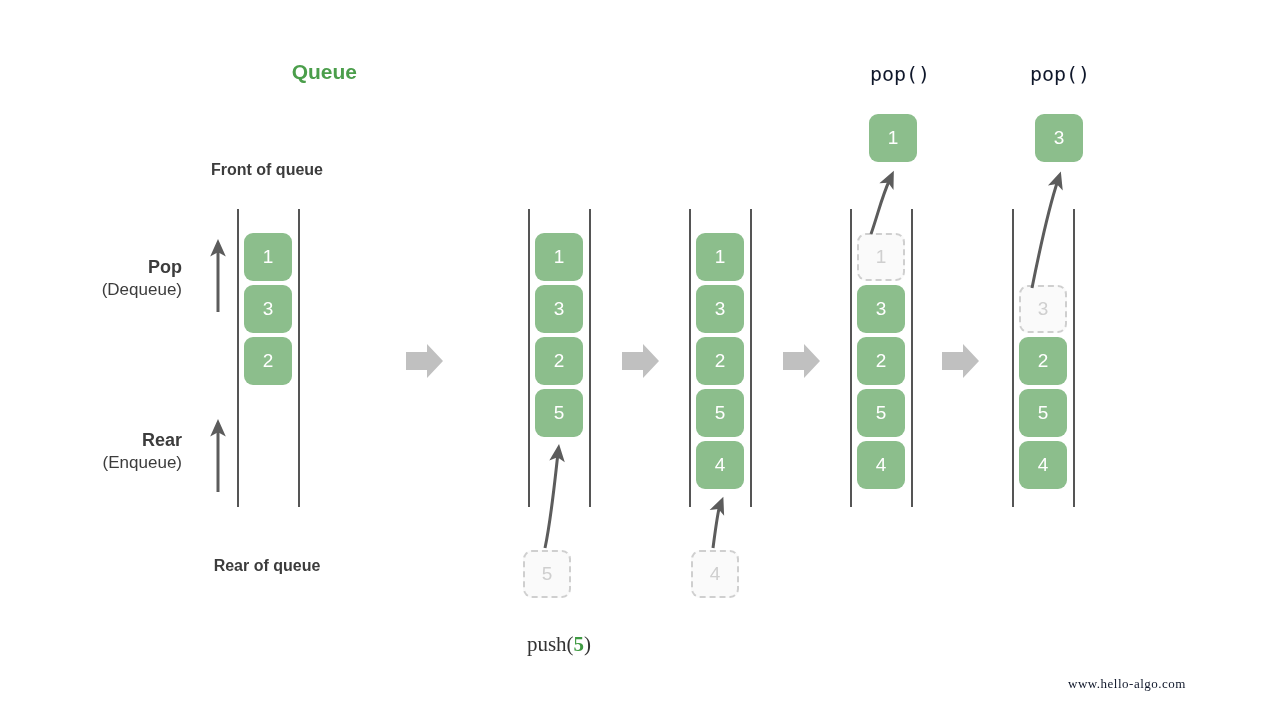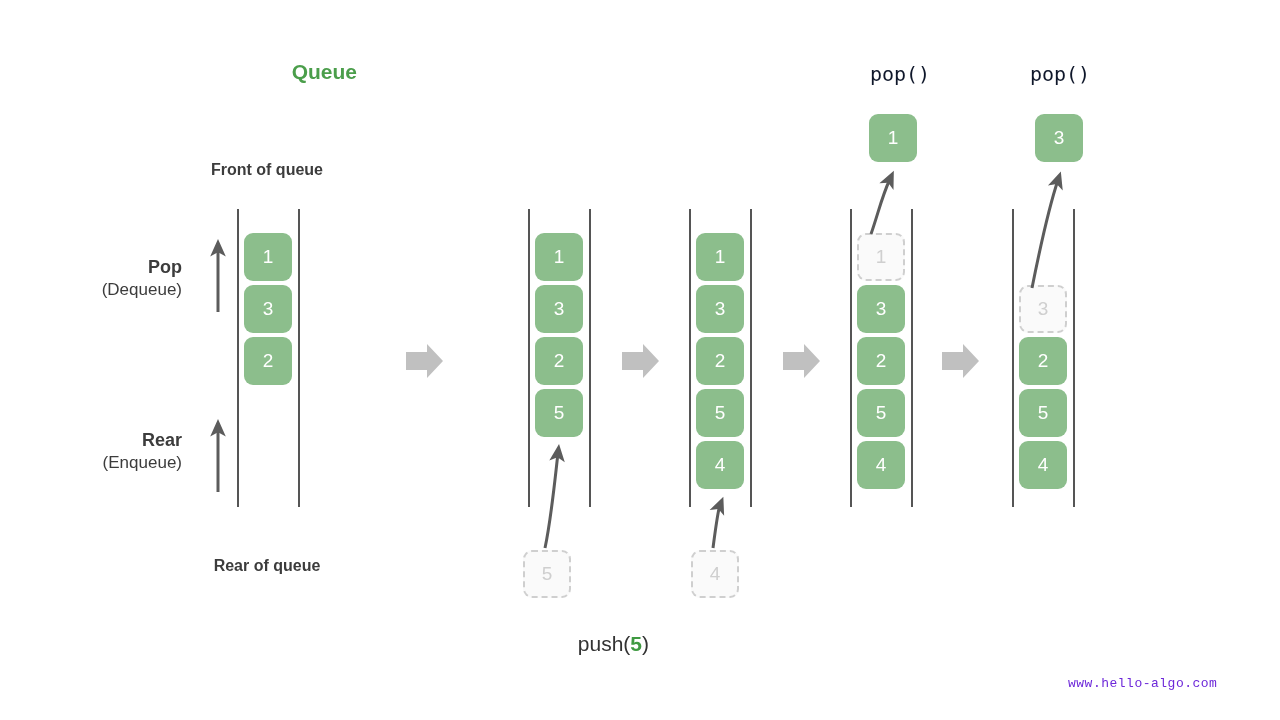--- a/index.html
+++ b/index.html
@@ -42,34 +42,34 @@
   .side-label .l2 { font-size: 17px; font-weight: normal; display:block; }
 
   .mono-call {
     font-family: "DejaVu Sans Mono", "Liberation Mono", monospace;
     font-size: 20px;
     color: #0f172a;
     white-space: nowrap;
     text-align: center;
   }
   .op-label {
-    font-family: Liberation Sans, sans-serif;
+    font-family: Liberation Serif, serif;
     font-size: 21px;
     color: #333333;
     white-space: nowrap;
-    text-align: right;
+    text-align: center;
   }
   .op-label .arg {
     color: #3f9a42;
     font-weight: bold;
   }
   .watermark {
-    font-family: Liberation Mono, monospace;
+    font-family: Liberation Serif, serif;
     font-size: 13px;
-    color: #6d28d9;
+    color: #0f172a;
     letter-spacing: 0.5px;
     white-space: nowrap;
   }
 
   
   .rail {
     width: 1.5px;
     background: #555555;
   }
 

